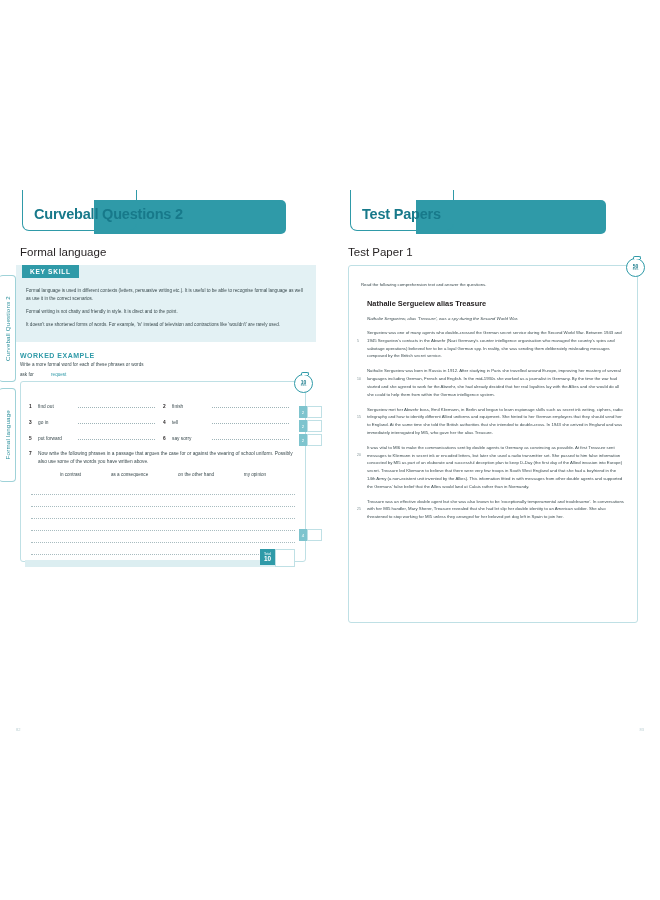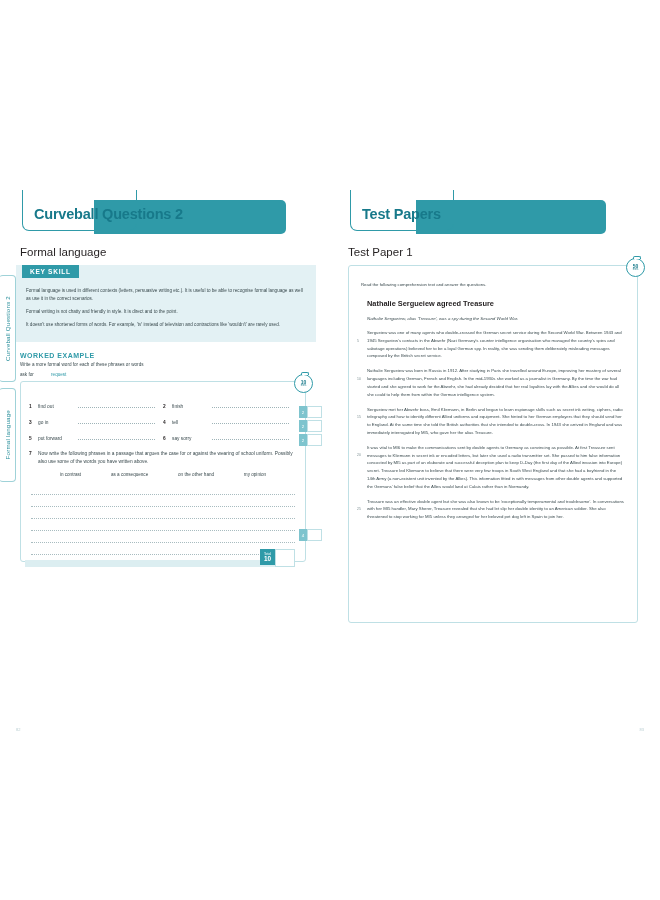--- a/index.html
+++ b/index.html
@@ -245,21 +245,21 @@
 
     <h2 class="section">Test Paper 1</h2>
 
     <div class="tp-panel">
       <div class="watch" style="right:-8px;top:-8px;">
         <span class="w-num">50</span>
         <span class="w-lab">mins</span>
       </div>
 
       <div class="tp-instr">Read the following comprehension text and answer the questions.</div>
-      <div class="tp-title">Nathalie Sergueiew agreed Treasure</div>
+      <div class="tp-title">Nathalie Sergueiew alias Treasure</div>
       <div class="tp-lead">Nathalie Sergueiew, alias 'Treasure', was a spy during the Second World War.</div>
 
       <div class="tp-para">
         <span class="lnum" style="bottom:16px;">5</span>
         <span>Sergueiew was one of many agents who double-crossed the German secret service during the Second World War. Between 1943 and 1945 Sergueiew's contacts in the Abwehr (Nazi Germany's counter intelligence organisation who managed the country's spies and sabotage operations) believed her to be a loyal German spy. In reality, she was sending them deliberately misleading messages composed by the British secret service.</span>
       </div>
       <div class="tp-para">
         <span class="lnum" style="bottom:16px;">10</span>
         <span>Nathalie Sergueiew was born in Russia in 1912. After studying in Paris she travelled around Europe, improving her mastery of several languages including German, French and English. In the mid-1930s she worked as a journalist in Germany. By the time the war had started and she agreed to work for the Abwehr, she had already decided that her real loyalties lay with the Allies and she would do all she could to help them from within the German intelligence system.</span>
       </div>

